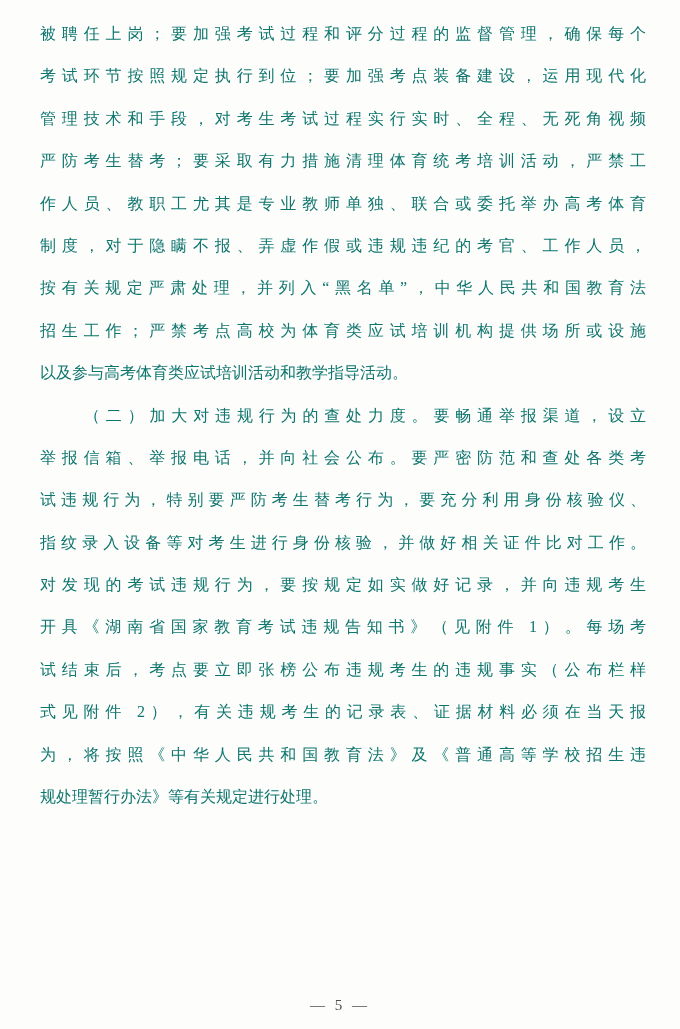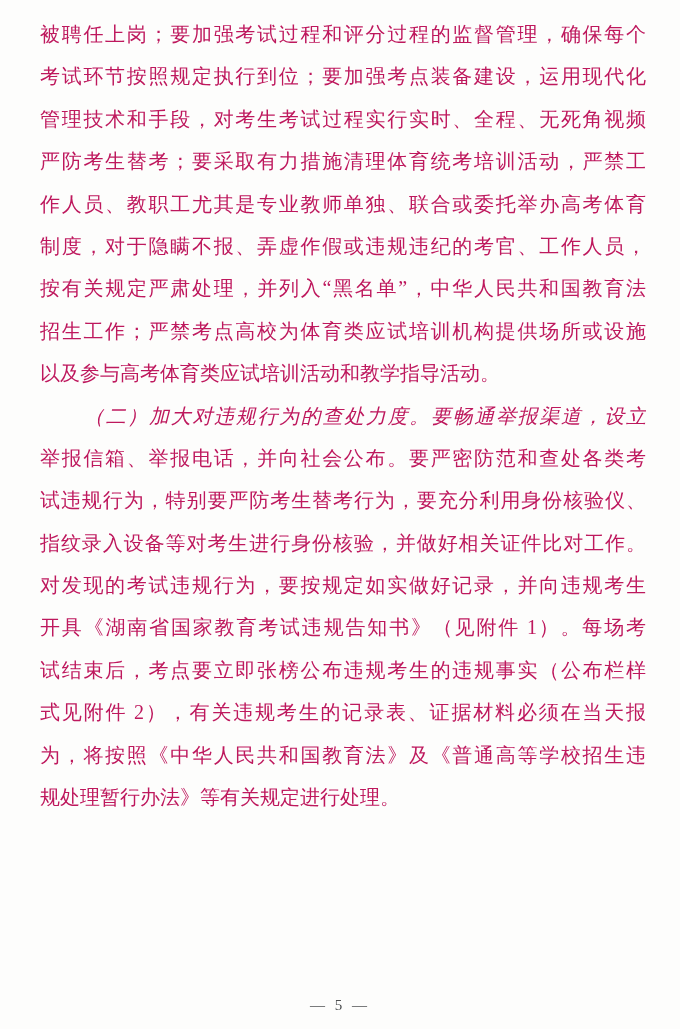--- a/index.html
+++ b/index.html
@@ -17,38 +17,37 @@
     .page {
       position: absolute;
       inset: 0;
       background: #fdfdfc;
     }
     .text-block {
       position: absolute;
       left: 40px;
       top: 13px;
       width: 606px;
-      color: #be185d;
-      font-size: 20px;
+      color: #0f766e;
+      font-size: 16px;
       line-height: 42.4px;
       filter: blur(0.25px);
     }
     .line {
       text-align: justify;
       text-align-last: justify;
       height: 42.4px;
       overflow: hidden;
     }
     .line.para-end {
       text-align: right;
       text-align-last: left;
     }
     .line.indent {
       text-indent: 44px;
-      font-style: italic;
     }
     .footer {
       position: absolute;
       left: 0;
       right: 0;
       top: 997px;
       text-align: center;
       color: #4c4e50;
       font-size: 15px;
       letter-spacing: 3px;

